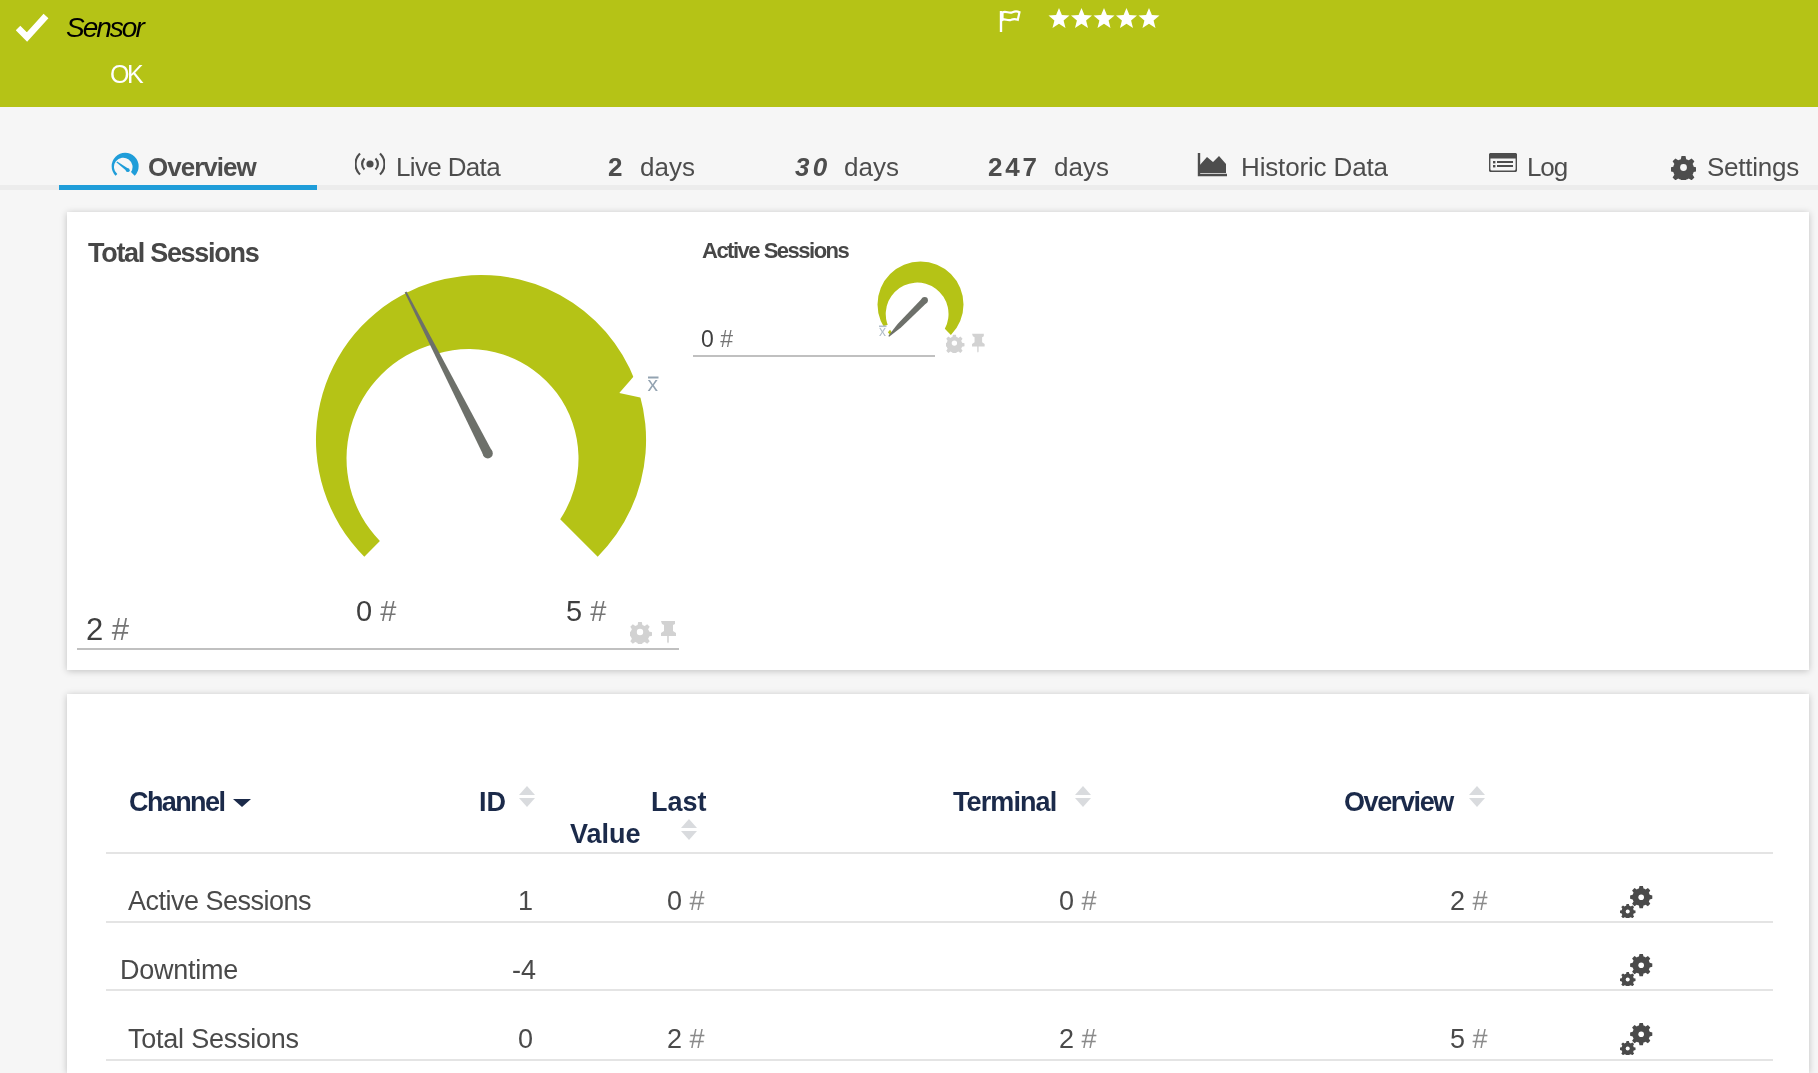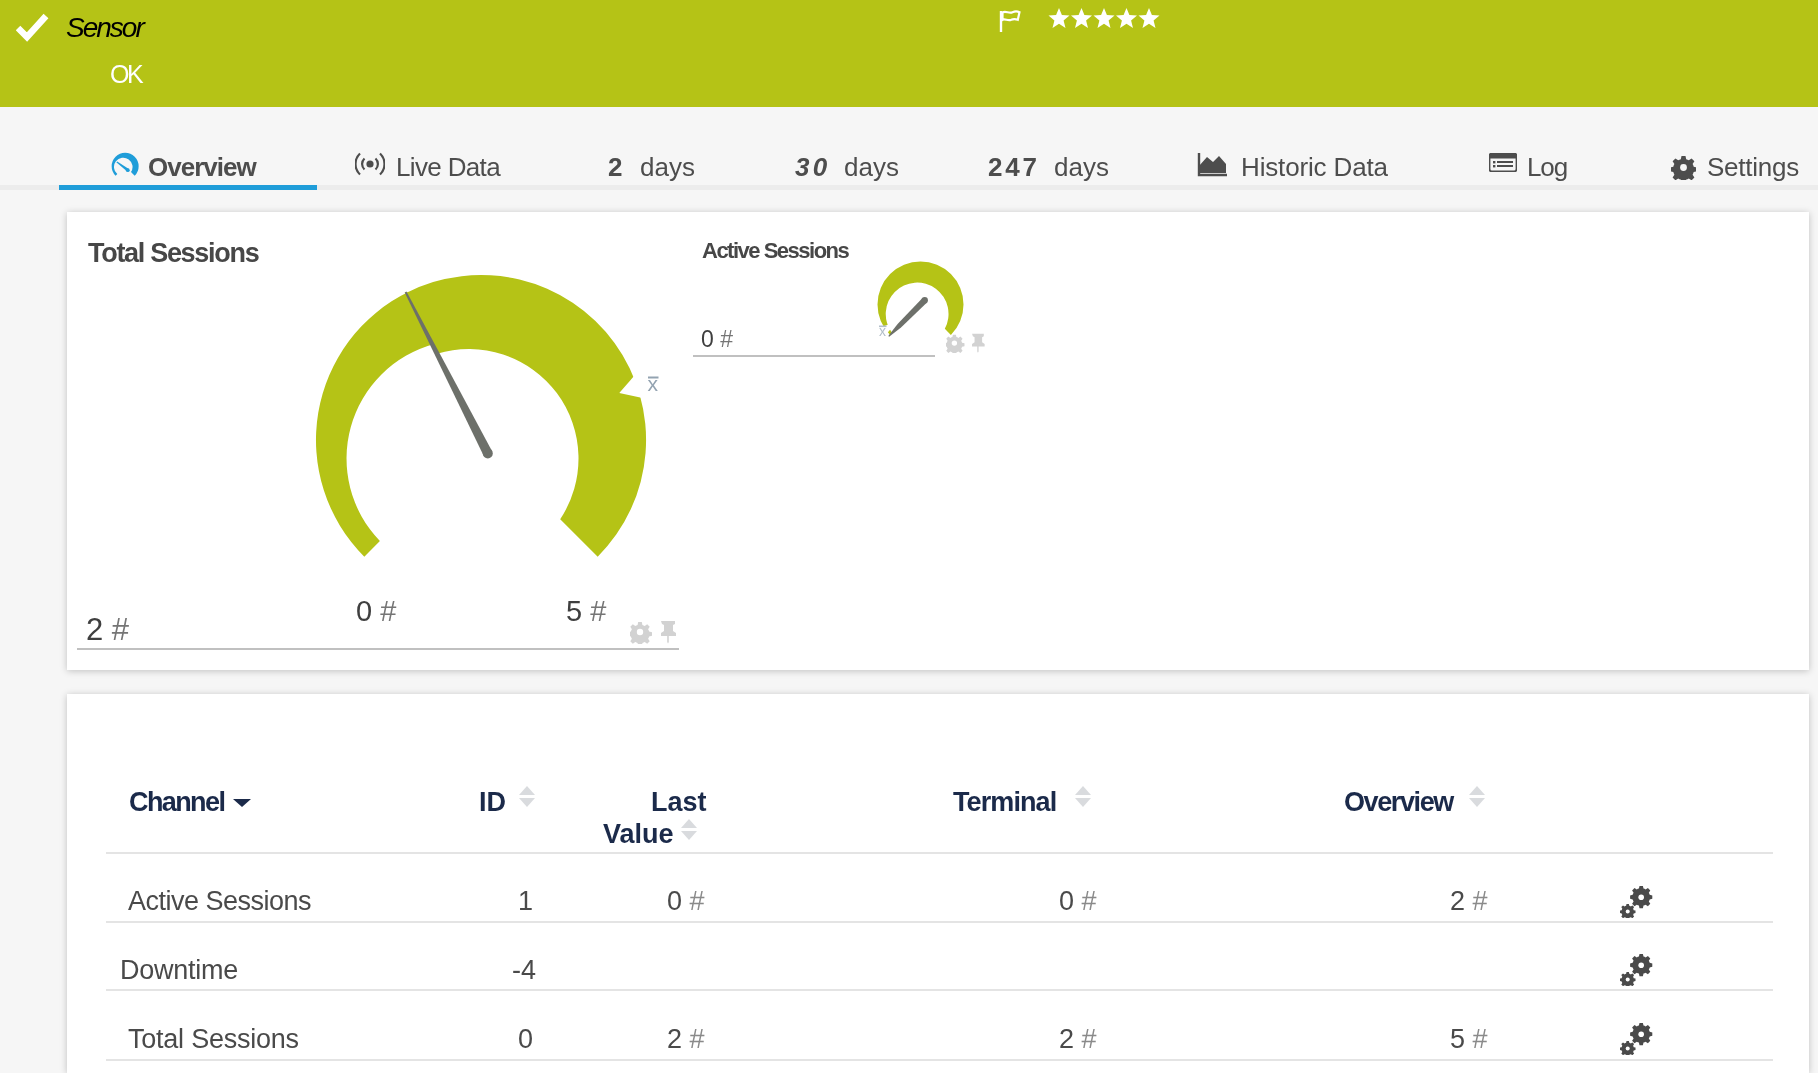--- a/index.html
+++ b/index.html
@@ -143,21 +143,21 @@
 <div class="th" style="left:129px;top:787px;letter-spacing:-1.6px;">Channel</div>
 <svg class="abs" style="left:233px;top:799px" width="18" height="8" viewBox="0 0 18 8">
     <path d="M0 0 H18 L9 8 Z" fill="#1b2a4a"></path>
   </svg>
 <div class="th" style="left:479px;top:787px;">ID</div>
 <svg class="abs" style="left:519px;top:786px" width="16" height="21" viewBox="0 0 16 21">
   <path d="M8 0 L16 9 H0 Z" fill="#d9dbde"></path>
     <path d="M8 21 L16 12 H0 Z" fill="#d9dbde"></path>
 </svg>
 <div class="th" style="left:651px;top:787px;">Last</div>
-<div class="th" style="left:603px;top:819px;">Value</div>
+<div class="th" style="left:570px;top:819px;">Value</div>
 <svg class="abs" style="left:681px;top:819px" width="16" height="21" viewBox="0 0 16 21">
   <path d="M8 0 L16 9 H0 Z" fill="#d9dbde"></path>
     <path d="M8 21 L16 12 H0 Z" fill="#d9dbde"></path>
 </svg>
 <div class="th" style="left:953px;top:787px;letter-spacing:-0.9px;">Terminal</div>
 <svg class="abs" style="left:1075px;top:786px" width="16" height="21" viewBox="0 0 16 21">
   <path d="M8 0 L16 9 H0 Z" fill="#d9dbde"></path>
     <path d="M8 21 L16 12 H0 Z" fill="#d9dbde"></path>
 </svg>
 <div class="th" style="left:1344px;top:787px;letter-spacing:-1.4px;">Overview</div>

